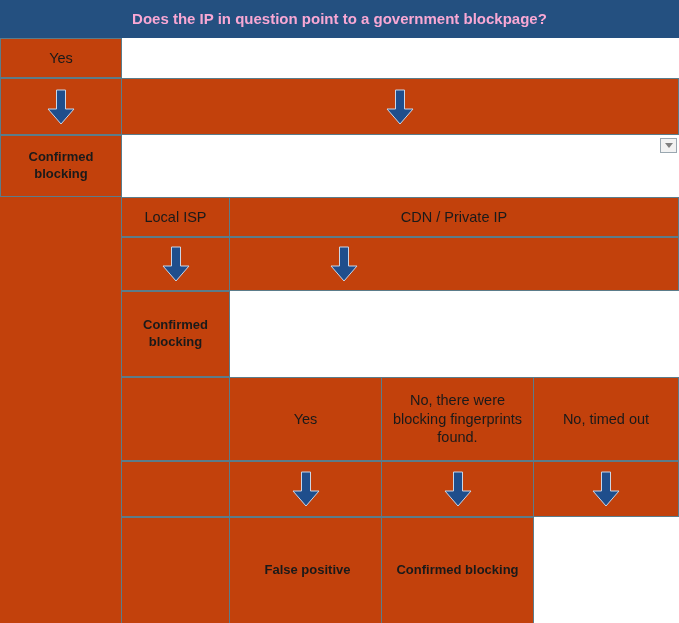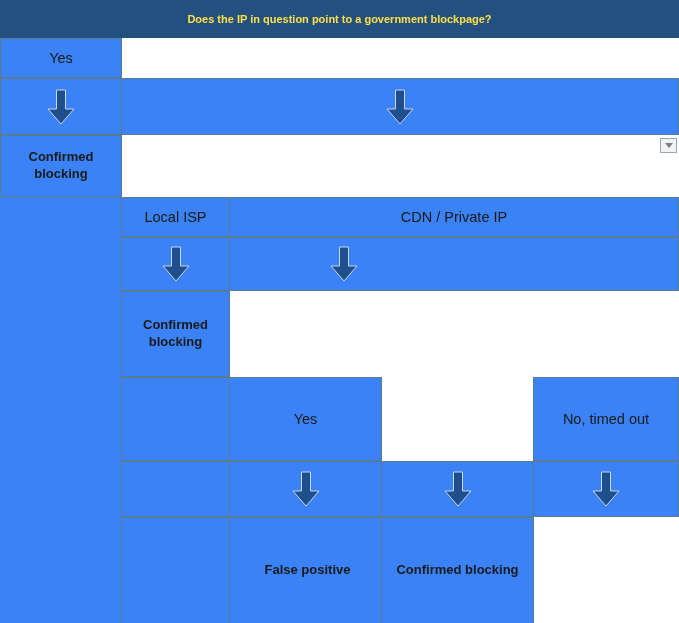--- a/index.html
+++ b/index.html
@@ -26,30 +26,30 @@
     box-sizing: border-box;
     display: flex;
     align-items: center;
     justify-content: center;
     text-align: center;
     font-size: 14.5px;
     line-height: 1.28;
     color: #1a1a1a;
     padding: 2px 6px;
     border: 1px solid #5b7c8a;
-    background: #3b82f6;
+    background: #c2410c;
   }
 
   
   .cell.banner {
     background: #245080;
-    color: #fde047;
+    color: #f9a8d4;
     border-color: #245080;
     font-weight: bold;
-    font-size: 11px;
+    font-size: 15px;
     line-height: 1.3;
     text-align: center;
   }
 
   
   .cell.outcome {
     font-weight: bold;
     font-size: 13px;
   }
 
@@ -155,20 +155,23 @@
   <div class="cell noborder" style="left:0px; top:291px; width:122px; height:86px;"></div>
   <div class="cell outcome" style="left:121px; top:291px; width:109px; height:86px;">
     <span>Confirmed blocking</span>
   </div>
 
   <div class="cell noborder" style="left:0px; top:377px; width:122px; height:84px;"></div>
   <div class="cell" style="left:121px; top:377px; width:109px; height:84px;"></div>
   <div class="cell" style="left:229px; top:377px; width:153px; height:84px;">
     <span>Yes</span>
   </div>
+  <div class="cell" style="left:381px; top:377px; width:153px; height:84px;">
+    <span>No, there were blocking fingerprints found.</span>
+  </div>
   <div class="cell" style="left:533px; top:377px; width:146px; height:84px;">
     <span>No, timed out</span>
   </div>
 
   <div class="cell noborder" style="left:0px; top:461px; width:122px; height:56px;"></div>
   <div class="cell" style="left:121px; top:461px; width:109px; height:56px;"></div>
   <div class="cell arrowcell" style="left:229px; top:461px; width:153px; height:56px;">
     <span class="arrow">
       <svg viewBox="0 0 30 38" width="30" height="38" xmlns="http://www.w3.org/2000/svg">
         <polygon points="10.5,2 19.5,2 19.5,21 28,21 15,36 2,21 10.5,21" fill="#1f4e8c" stroke="#c9d6e8" stroke-width="1"></polygon>

